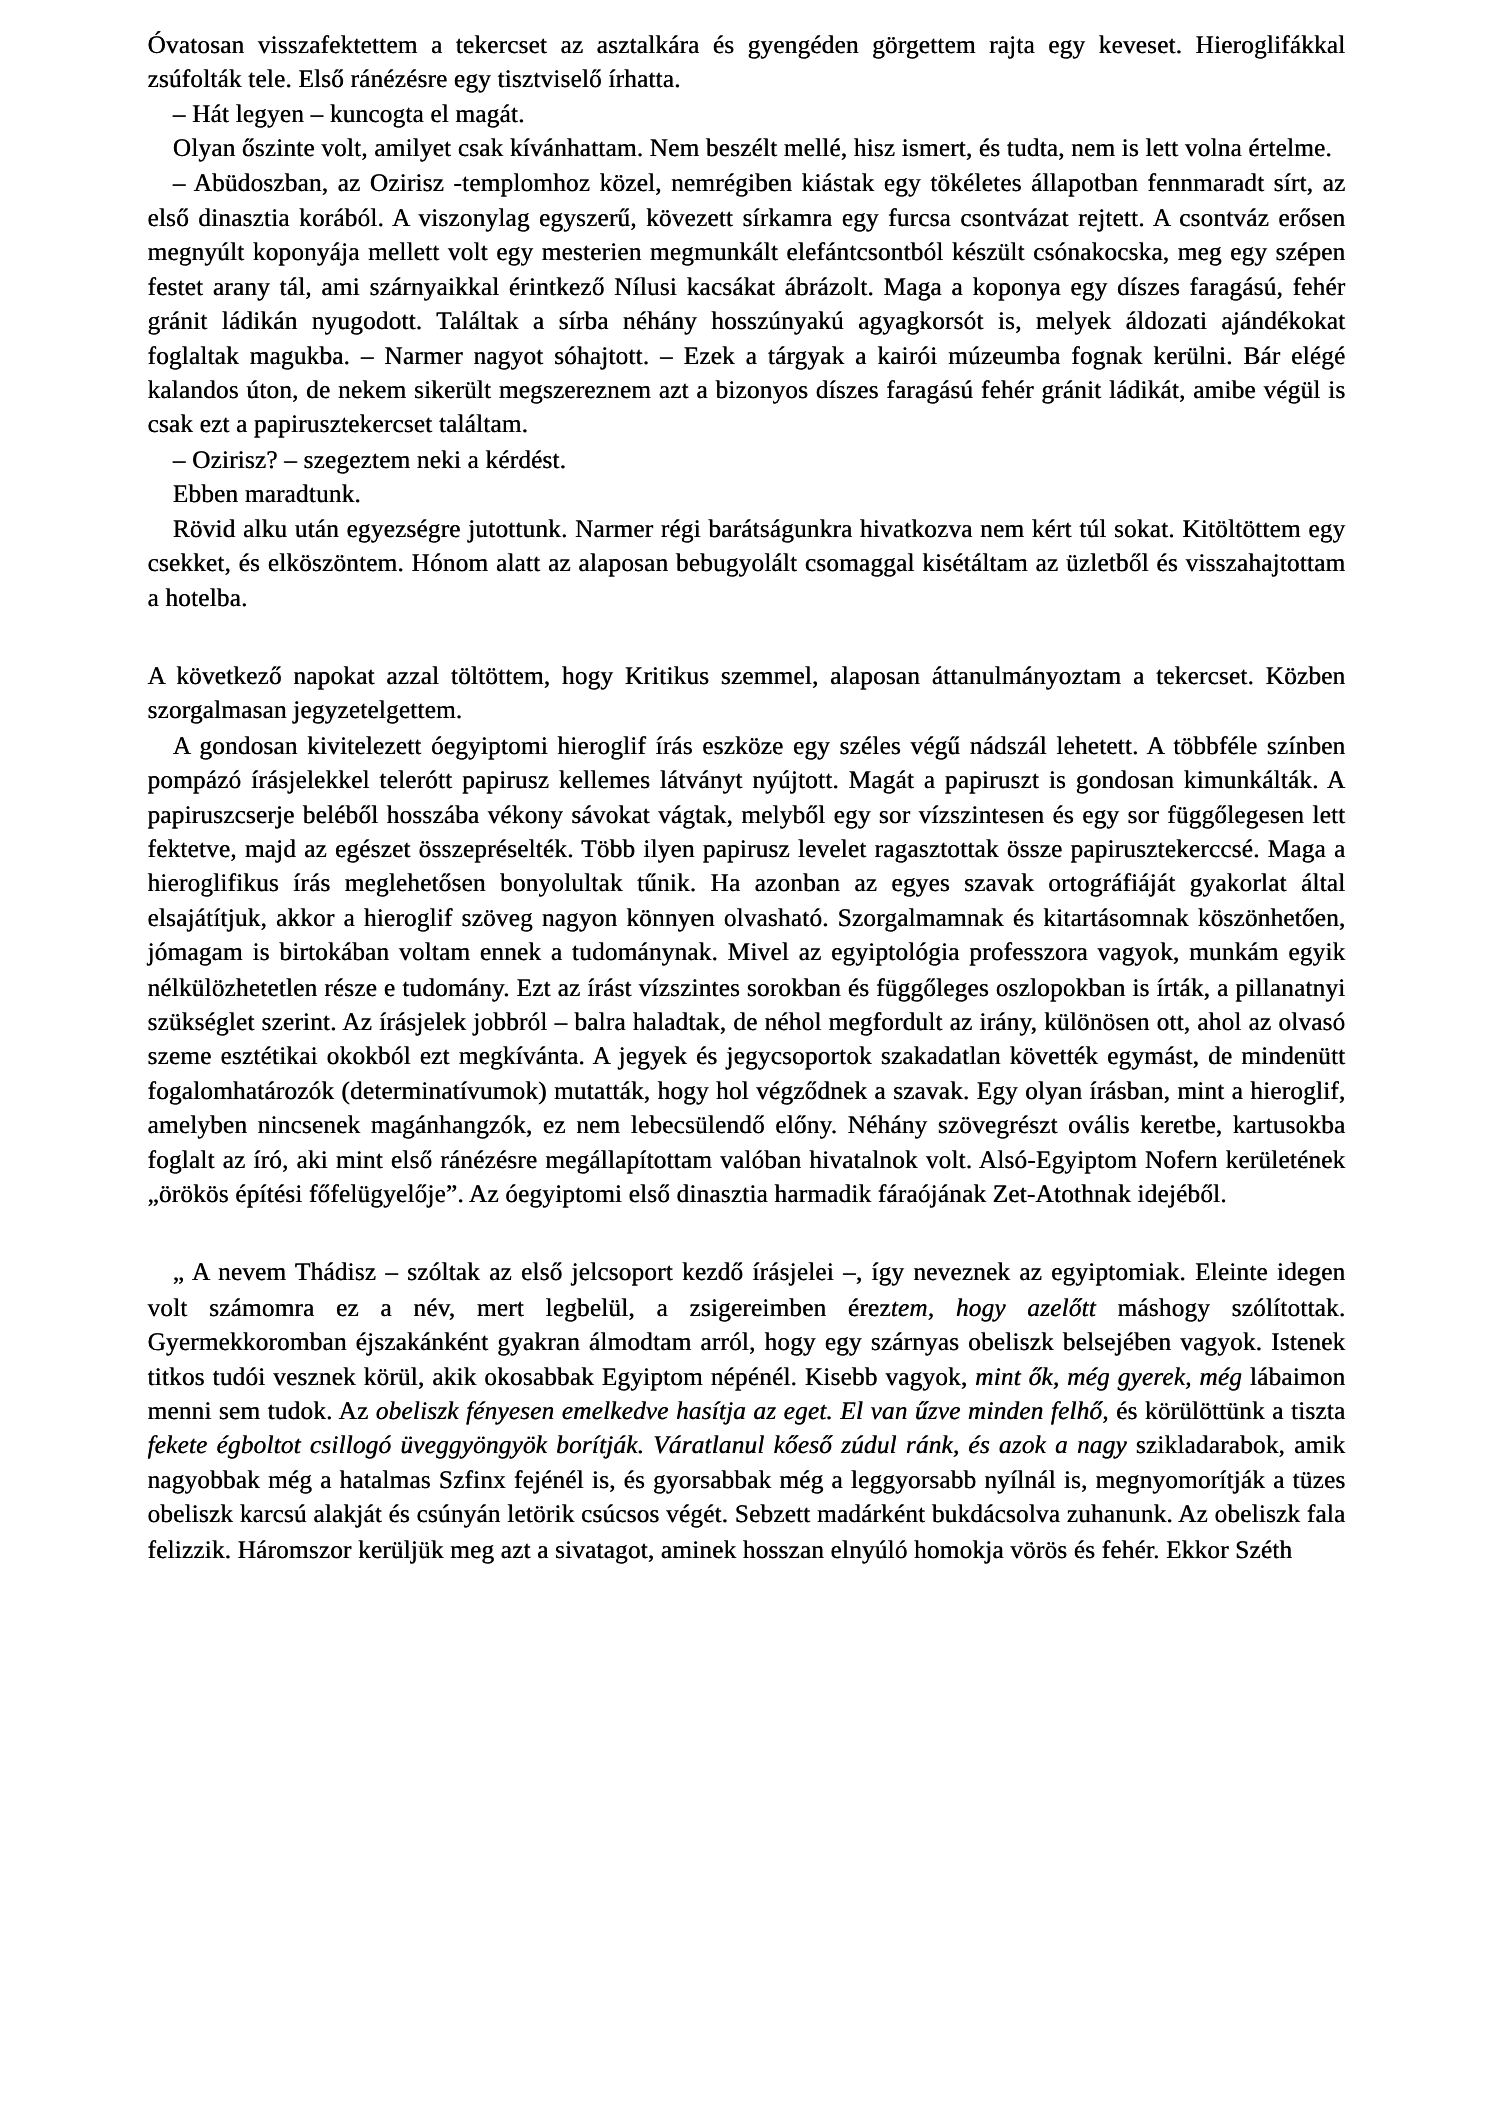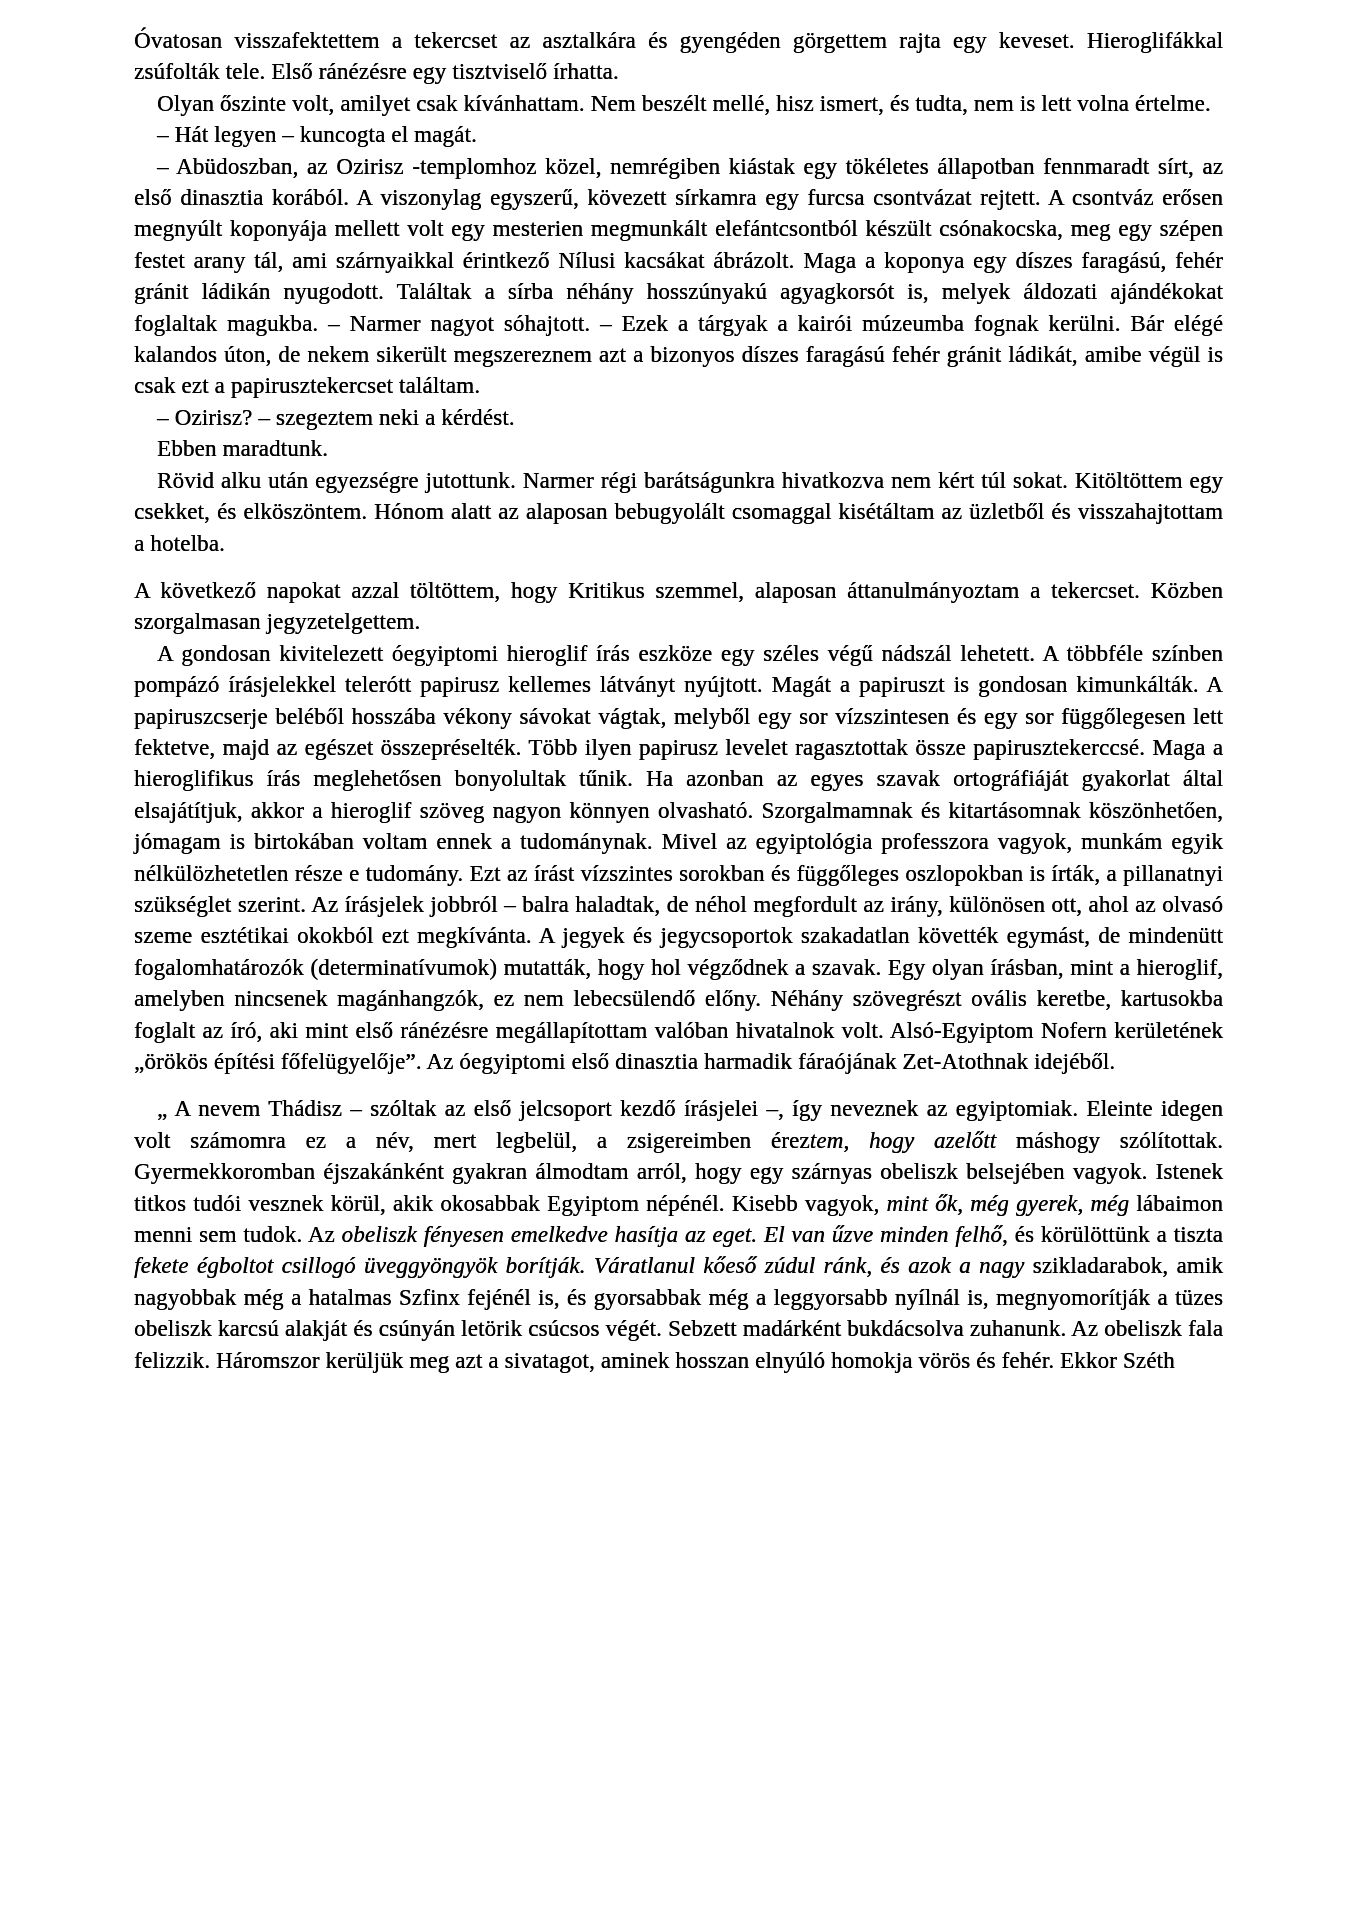--- a/index.html
+++ b/index.html
@@ -18,31 +18,31 @@
     margin: 0;
     font-family: "Liberation Serif", "DejaVu Serif", serif;
     font-size: 23px;
     line-height: 31.4px;
     color: #000000;
     text-align: justify;
     letter-spacing: 0.15px;
     text-shadow: 0.35px 0 0 #000000;
   }
   .textbody p.indent { text-indent: 23px; }
-  .textbody p.gap { margin-top: 16px; }
+  .textbody p.gap { margin-top: 40px; }
   .textbody .it { font-style: italic; }
 </style>
 </head>
 <body>
 
 <div class="page">
   <div class="textbody">
       <p class=""><span>Óvatosan visszafektettem a tekercset az asztalkára és gyengéden görgettem rajta egy keveset. Hieroglifákkal zsúfolták tele. Első ránézésre egy tisztviselő írhatta.</span></p>
+      <p class="indent"><span>– Hát legyen – kuncogta el magát.</span></p>
       <p class="indent"><span>Olyan őszinte volt, amilyet csak kívánhattam. Nem beszélt mellé, hisz ismert, és tudta, nem is lett volna értelme.</span></p>
-      <p class="indent"><span>– Hát legyen – kuncogta el magát.</span></p>
       <p class="indent"><span>– Abüdoszban, az Ozirisz -templomhoz közel, nemrégiben kiástak egy tökéletes állapotban fennmaradt sírt, az első dinasztia korából. A viszonylag egyszerű, kövezett sírkamra egy furcsa csontvázat rejtett. A csontváz erősen megnyúlt koponyája mellett volt egy mesterien megmunkált elefántcsontból készült csónakocska, meg egy szépen festet arany tál, ami szárnyaikkal érintkező Nílusi kacsákat ábrázolt. Maga a koponya egy díszes faragású, fehér gránit ládikán nyugodott. Találtak a sírba néhány hosszúnyakú agyagkorsót is, melyek áldozati ajándékokat foglaltak magukba. – Narmer nagyot sóhajtott. – Ezek a tárgyak a kairói múzeumba fognak kerülni. Bár elégé kalandos úton, de nekem sikerült megszereznem azt a bizonyos díszes faragású fehér gránit ládikát, amibe végül is csak ezt a papirusztekercset találtam.</span></p>
       <p class="indent"><span>– Ozirisz? – szegeztem neki a kérdést.</span></p>
       <p class="indent"><span>Ebben maradtunk.</span></p>
       <p class="indent"><span>Rövid alku után egyezségre jutottunk. Narmer régi barátságunkra hivatkozva nem kért túl sokat. Kitöltöttem egy csekket, és elköszöntem. Hónom alatt az alaposan bebugyolált csomaggal kisétáltam az üzletből és visszahajtottam a hotelba.</span></p>
       <p class=" gap"><span>A következő napokat azzal töltöttem, hogy Kritikus szemmel, alaposan áttanulmányoztam a tekercset. Közben szorgalmasan jegyzetelgettem.</span></p>
       <p class="indent"><span>A gondosan kivitelezett óegyiptomi hieroglif írás eszköze egy széles végű nádszál lehetett. A többféle színben pompázó írásjelekkel telerótt papirusz kellemes látványt nyújtott. Magát a papiruszt is gondosan kimunkálták. A papiruszcserje beléből hosszába vékony sávokat vágtak, melyből egy sor vízszintesen és egy sor függőlegesen lett fektetve, majd az egészet összepréselték. Több ilyen papirusz levelet ragasztottak össze papirusztekerccsé. Maga a hieroglifikus írás meglehetősen bonyolultak tűnik. Ha azonban az egyes szavak ortográfiáját gyakorlat által elsajátítjuk, akkor a hieroglif szöveg nagyon könnyen olvasható. Szorgalmamnak és kitartásomnak köszönhetően, jómagam is birtokában voltam ennek a tudománynak. Mivel az egyiptológia professzora vagyok, munkám egyik nélkülözhetetlen része e tudomány. Ezt az írást vízszintes sorokban és függőleges oszlopokban is írták, a pillanatnyi szükséglet szerint. Az írásjelek jobbról – balra haladtak, de néhol megfordult az irány, különösen ott, ahol az olvasó szeme esztétikai okokból ezt megkívánta. A jegyek és jegycsoportok szakadatlan követték egymást, de mindenütt fogalomhatározók (determinatívumok) mutatták, hogy hol végződnek a szavak. Egy olyan írásban, mint a hieroglif, amelyben nincsenek magánhangzók, ez nem lebecsülendő előny. Néhány szövegrészt ovális keretbe, kartusokba foglalt az író, aki mint első ránézésre megállapítottam valóban hivatalnok volt. Alsó-Egyiptom Nofern kerületének „örökös építési főfelügyelője”. Az óegyiptomi első dinasztia harmadik fáraójának Zet-Atothnak idejéből.</span></p>
       <p class="indent gap"><span>„ A nevem Thádisz – szóltak az első jelcsoport kezdő írásjelei –, így neveznek az egyiptomiak. Eleinte idegen volt számomra ez a név, mert legbelül, a zsigereimben érez</span><span class="it">tem, hogy azelőtt</span><span> máshogy szólítottak. Gyermekkoromban éjszakánként gyakran álmodtam arról, hogy egy szárnyas obeliszk belsejében vagyok. Istenek titkos tudói vesznek körül, akik okosabbak Egyiptom népénél. Kisebb vagyok, </span><span class="it">mint ők, még gyerek, még</span><span> lábaimon menni sem tudok. Az </span><span class="it">obeliszk fényesen emelkedve hasítja az eget. El van űzve minden felhő</span><span>, és körülöttünk a tiszta </span><span class="it">fekete égboltot csillogó üveggyöngyök borítják. Váratlanul kőeső zúdul ránk, és azok a nagy</span><span> szikladarabok, amik nagyobbak még a hatalmas Szfinx fejénél is, és gyorsabbak még a leggyorsabb nyílnál is, megnyomorítják a tüzes obeliszk karcsú alakját és csúnyán letörik csúcsos végét. Sebzett madárként bukdácsolva zuhanunk. Az obeliszk fala felizzik. Háromszor kerüljük meg azt a sivatagot, aminek hosszan elnyúló homokja vörös és fehér. Ekkor Széth</span></p>
     </div>
 </div>
 

